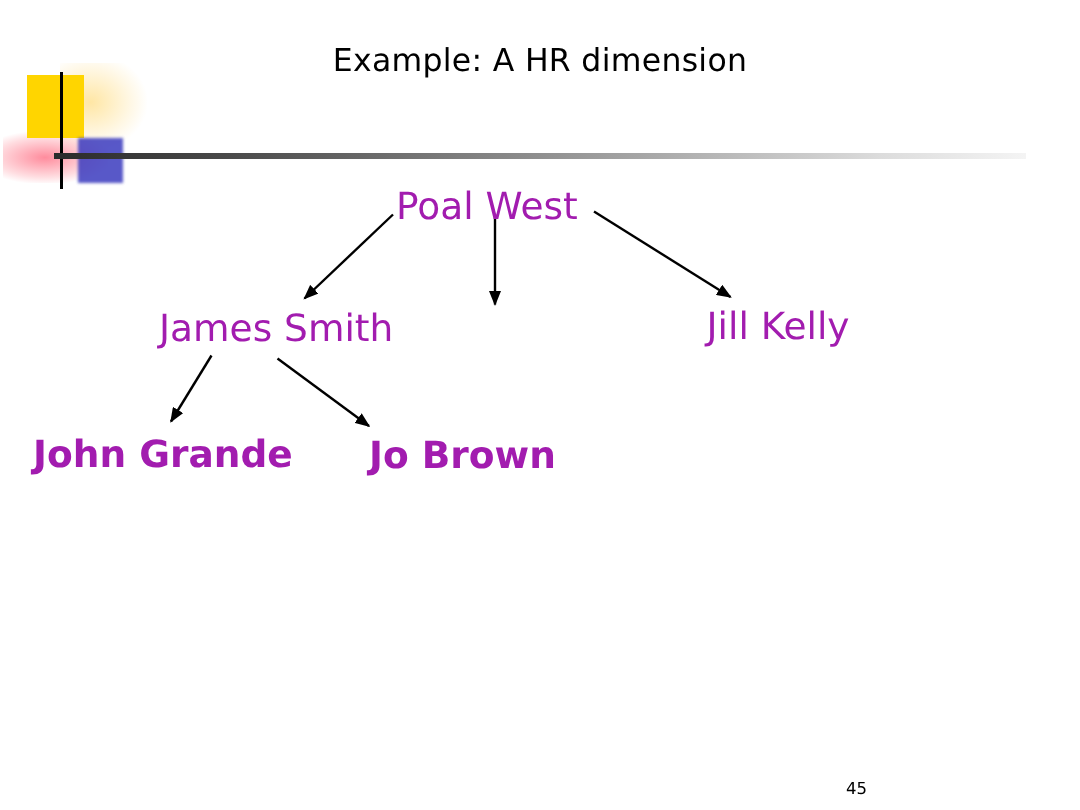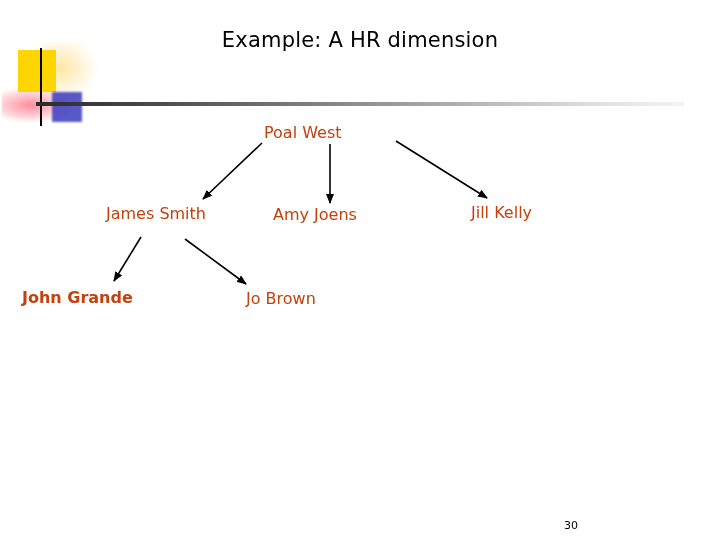--- a/index.html
+++ b/index.html
@@ -86,30 +86,30 @@
     top: 28px;
     width: 720px;
     text-align: center;
     font-size: 21px;
     color: #000000;
     letter-spacing: 0.2px;
   }
   
   .node {
     position: absolute;
-    font-size: 16px;
-    color: #c2410c;
+    font-size: 25px;
+    color: #a21caf;
     white-space: nowrap;
   }
   #node-poal-west   { left: 264px; top: 123px; }
   #node-james-smith { left: 73px;  top: 204px; margin-left: 33px; }
   #node-amy-joens   { left: 273px; top: 205px; }
   #node-jill-kelly  { left: 471px; top: 203px; }
   #node-john-grande { left: 22px;  top: 288px; font-weight: bold; }
-  #node-jo-brown    { left: 246px; top: 289px; }
+  #node-jo-brown    { left: 246px; top: 289px; font-weight: bold; }
 
   
   #connectors {
     position: absolute;
     left: 0; top: 0;
     width: 720px;
     height: 540px;
     pointer-events: none;
   }
   
@@ -147,19 +147,18 @@
       <line x1="262" y1="143" x2="203" y2="199"></line>
       <line x1="330" y1="144" x2="330" y2="203"></line>
       <line x1="396" y1="141" x2="487" y2="198"></line>
       <line x1="141" y1="237" x2="114" y2="281"></line>
       <line x1="185" y1="239" x2="246" y2="284"></line>
     </g>
   </svg>
 
   <div class="node" id="node-poal-west">Poal West</div>
   <div class="node" id="node-james-smith">James Smith</div>
-  <div class="node" id="node-amy-joens">Amy Joens</div>
   <div class="node" id="node-jill-kelly">Jill Kelly</div>
   <div class="node" id="node-john-grande">John Grande</div>
   <div class="node" id="node-jo-brown">Jo Brown</div>
 
-  <div class="page-number">30</div>
+  <div class="page-number">45</div>
 </div>
 
 </body></html>

